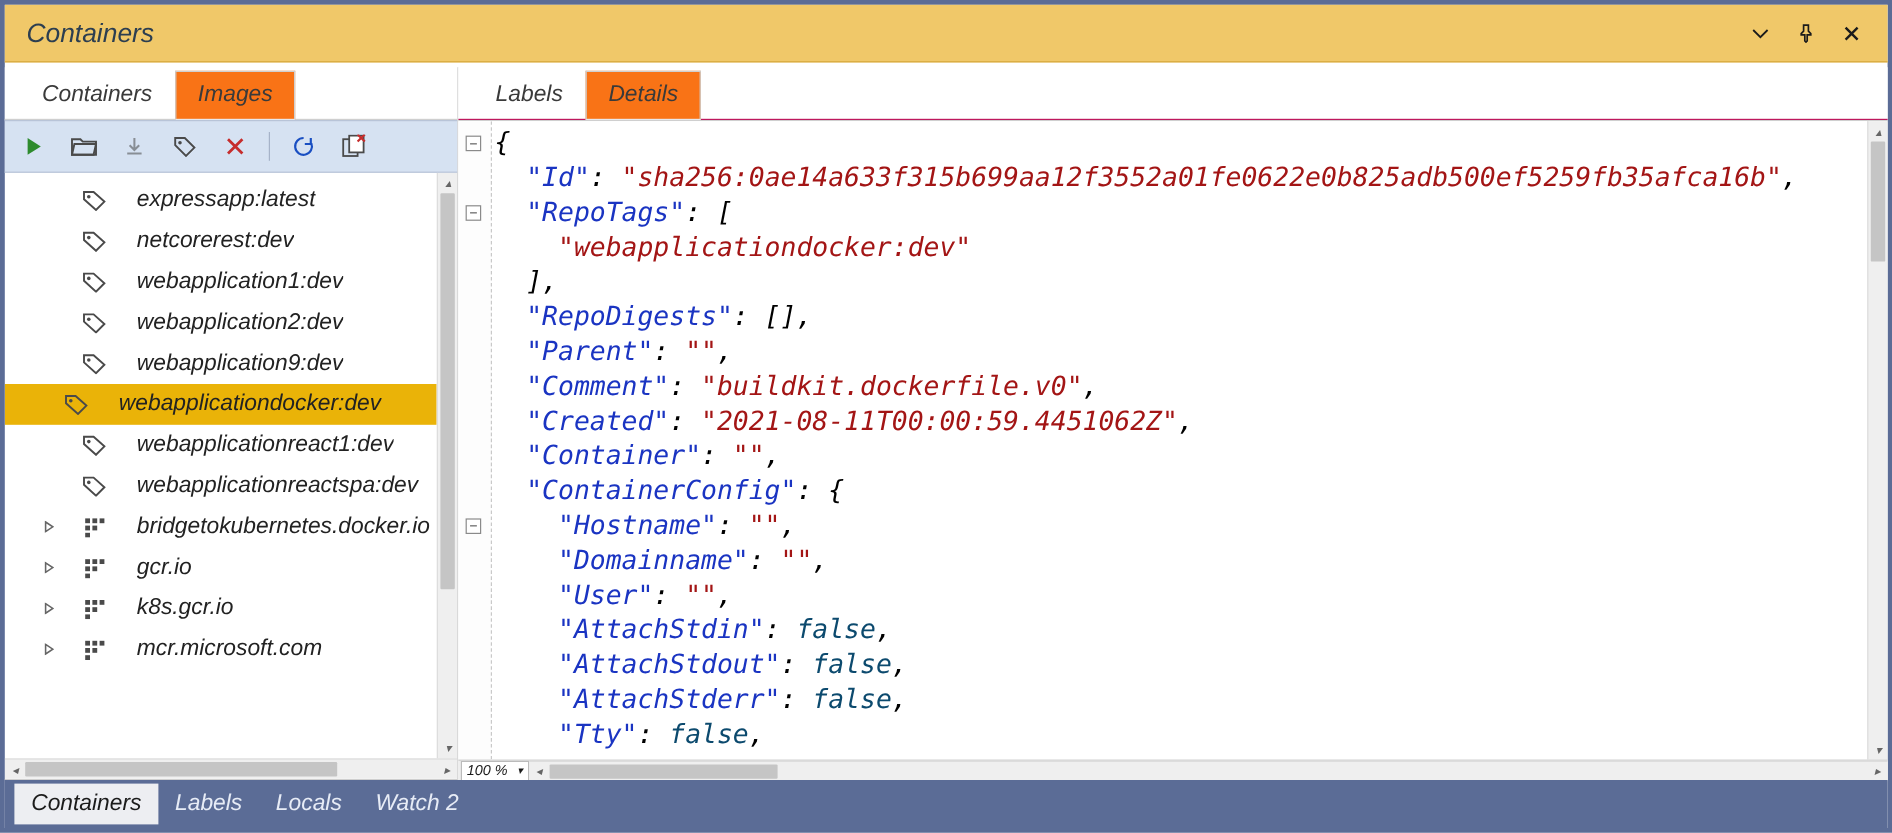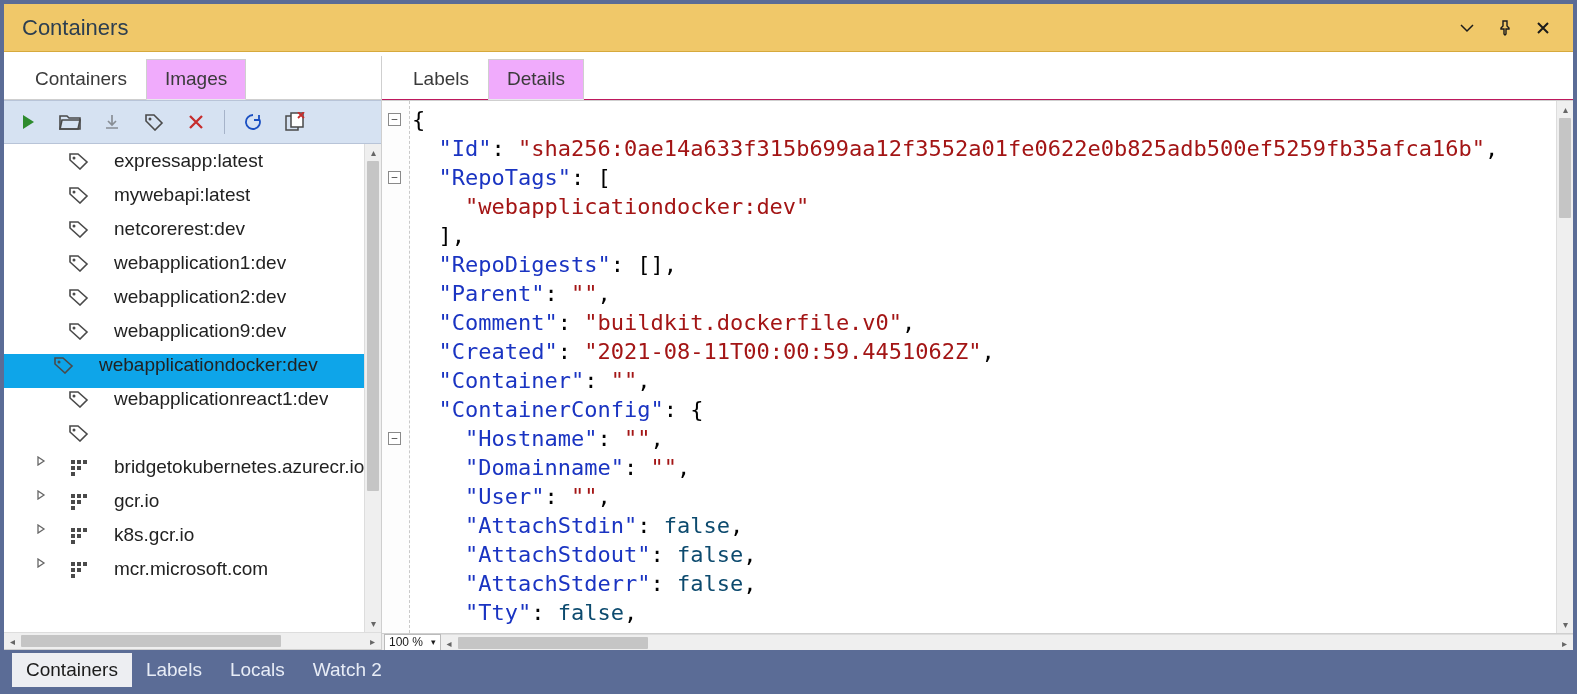--- a/index.html
+++ b/index.html
@@ -1,41 +1,41 @@
 <!DOCTYPE html>
 <html><head>
 <meta charset="utf-8">
 <style>
   html,body{margin:0;padding:0;height:100%;font-family:"Segoe UI",Arial,sans-serif;font-size:14px;background:#5b6c96;color:#1b1b1b;}
   *{box-sizing:border-box;}
-  .window{position:relative;width:1577px;height:694px;border:4px solid #5b6c96;background:#fff;}
+  .window{position:relative;width:1577px;height:694px;border:4px solid #5b6c96;background:#fff;font-style:italic;}
   
   .titlebar{height:48px;background:#f0c869;border-bottom:1px solid #d6a93d;display:flex;align-items:center;padding:0 18px;color:#2c3e50;font-size:22px;}
   .titlebar .spacer{flex:1;}
   .titlebar .tb-icon{width:24px;height:24px;display:flex;align-items:center;justify-content:center;margin-left:14px;cursor:pointer;}
   .titlebar .tb-icon svg{stroke:#1b1b1b;}
   
   .tabstrip{height:44px;display:flex;align-items:flex-end;background:#fff;padding:0 12px;border-bottom:1px solid #cfcfcf;}
   .tabstrip .tab{padding:8px 18px 9px 18px;font-size:19px;color:#3a3a3a;border:1px solid transparent;border-bottom:none;cursor:pointer;}
-  .tabstrip .tab.active{background:#f0abfc;border-color:#cfcfcf;border-bottom:1px solid #e8e8ec;margin-bottom:-1px;}
+  .tabstrip .tab.active{background:#f97316;border-color:#cfcfcf;border-bottom:1px solid #e8e8ec;margin-bottom:-1px;}
   
   .body{position:absolute;top:52px;bottom:40px;left:0;right:0;display:flex;}
   .left{width:378px;display:flex;flex-direction:column;border-right:1px solid #cfcfcf;}
   .right{flex:1;display:flex;flex-direction:column;position:relative;}
   
   .toolbar{height:44px;background:#d6e2f2;border-top:1px solid #b8c4d8;border-bottom:1px solid #b8c4d8;display:flex;align-items:center;padding:0 10px;gap:14px;}
   .toolbar .tbtn{width:28px;height:28px;display:flex;align-items:center;justify-content:center;cursor:pointer;}
   .toolbar .sep{width:1px;height:24px;background:#a6b3c9;}
   
   .treewrap{flex:1;position:relative;overflow:hidden;border-bottom:1px solid #cfcfcf;}
   .tree{position:absolute;top:0;left:0;right:17px;bottom:17px;overflow:hidden;padding:6px 0 0 0;}
-  .tree .row{display:flex;align-items:flex-start;height:34px;padding-left:28px;font-size:19px;color:#222;white-space:nowrap;cursor:pointer;gap:16px;}
+  .tree .row{display:flex;align-items:center;height:34px;padding-left:28px;font-size:19px;color:#222;white-space:nowrap;cursor:pointer;gap:16px;}
   .tree .row .expander{width:18px;display:flex;align-items:center;justify-content:center;flex-shrink:0;}
   .tree .row .ricon{width:26px;height:22px;display:flex;align-items:center;justify-content:center;flex-shrink:0;margin-right:6px;}
-  .tree .row.sel{background:#0ea5e9;padding-left:13px;}
+  .tree .row.sel{background:#eab308;padding-left:13px;}
   .tree .label{overflow:hidden;text-overflow:clip;}
   
   .right .tabstrip{border-bottom:1px solid #be185d;}
   
   .editorwrap{flex:1;position:relative;border-top:1px solid #cfcfcf;}
   .editor{position:absolute;top:0;left:0;right:17px;bottom:17px;overflow:hidden;background:#fff;font-family:Consolas,monospace;font-size:22px;line-height:29px;}
   .gutter{position:absolute;top:0;left:0;bottom:0;width:28px;border-right:1px dashed #c9c9c9;background:#fdfdfd;}
   .gutter .fold{position:absolute;left:6px;width:13px;height:13px;border:1px solid #8a8a8a;background:#fff;font-size:11px;line-height:11px;text-align:center;color:#555;cursor:pointer;}
   .code{position:absolute;top:4px;left:30px;right:0;white-space:pre;}
   .k{color:#1a34c2;} 
@@ -154,30 +154,20 @@
               <span class="label">expressapp:latest</span>
             </div>
             <div class="row">
               <span class="expander"></span>
               <span class="ricon">
                 <svg width="22" height="18" viewBox="0 0 22 18">
                   <path d="M2 2h8l9 8-7 7-10-9V2z" fill="none" stroke="#4a4a4a" stroke-width="1.6"></path>
                   <circle cx="6" cy="6" r="1.5" fill="#4a4a4a"></circle>
                 </svg>
               </span>
-              <span class="label">mywebapi:latest</span>
-            </div>
-            <div class="row">
-              <span class="expander"></span>
-              <span class="ricon">
-                <svg width="22" height="18" viewBox="0 0 22 18">
-                  <path d="M2 2h8l9 8-7 7-10-9V2z" fill="none" stroke="#4a4a4a" stroke-width="1.6"></path>
-                  <circle cx="6" cy="6" r="1.5" fill="#4a4a4a"></circle>
-                </svg>
-              </span>
               <span class="label">netcorerest:dev</span>
             </div>
             <div class="row">
               <span class="expander"></span>
               <span class="ricon">
                 <svg width="22" height="18" viewBox="0 0 22 18">
                   <path d="M2 2h8l9 8-7 7-10-9V2z" fill="none" stroke="#4a4a4a" stroke-width="1.6"></path>
                   <circle cx="6" cy="6" r="1.5" fill="#4a4a4a"></circle>
                 </svg>
               </span>
@@ -224,40 +214,41 @@
               <span class="label">webapplicationreact1:dev</span>
             </div>
             <div class="row">
               <span class="expander"></span>
               <span class="ricon">
                 <svg width="22" height="18" viewBox="0 0 22 18">
                   <path d="M2 2h8l9 8-7 7-10-9V2z" fill="none" stroke="#4a4a4a" stroke-width="1.6"></path>
                   <circle cx="6" cy="6" r="1.5" fill="#4a4a4a"></circle>
                 </svg>
               </span>
+              <span class="label">webapplicationreactspa:dev</span>
             </div>
             <div class="row">
               <span class="expander">
                 <svg width="10" height="10" viewBox="0 0 10 10">
                   <path d="M2 1l6 4-6 4z" fill="none" stroke="#666" stroke-width="1.3"></path>
                 </svg>
               </span>
               <span class="ricon">
                 <svg width="20" height="18" viewBox="0 0 20 18">
                   <g fill="#4a4a4a">
                     <rect x="2" y="2" width="4" height="4"></rect>
                     <rect x="8" y="2" width="4" height="4"></rect>
                     <rect x="14" y="2" width="4" height="4"></rect>
                     <rect x="2" y="8" width="4" height="4"></rect>
                     <rect x="8" y="8" width="4" height="4"></rect>
                     <rect x="2" y="14" width="4" height="4"></rect>
                   </g>
                 </svg>
               </span>
-              <span class="label">bridgetokubernetes.azurecr.io</span>
+              <span class="label">bridgetokubernetes.docker.io</span>
             </div>
             <div class="row">
               <span class="expander">
                 <svg width="10" height="10" viewBox="0 0 10 10">
                   <path d="M2 1l6 4-6 4z" fill="none" stroke="#666" stroke-width="1.3"></path>
                 </svg>
               </span>
               <span class="ricon">
                 <svg width="20" height="18" viewBox="0 0 20 18">
                   <g fill="#4a4a4a">

